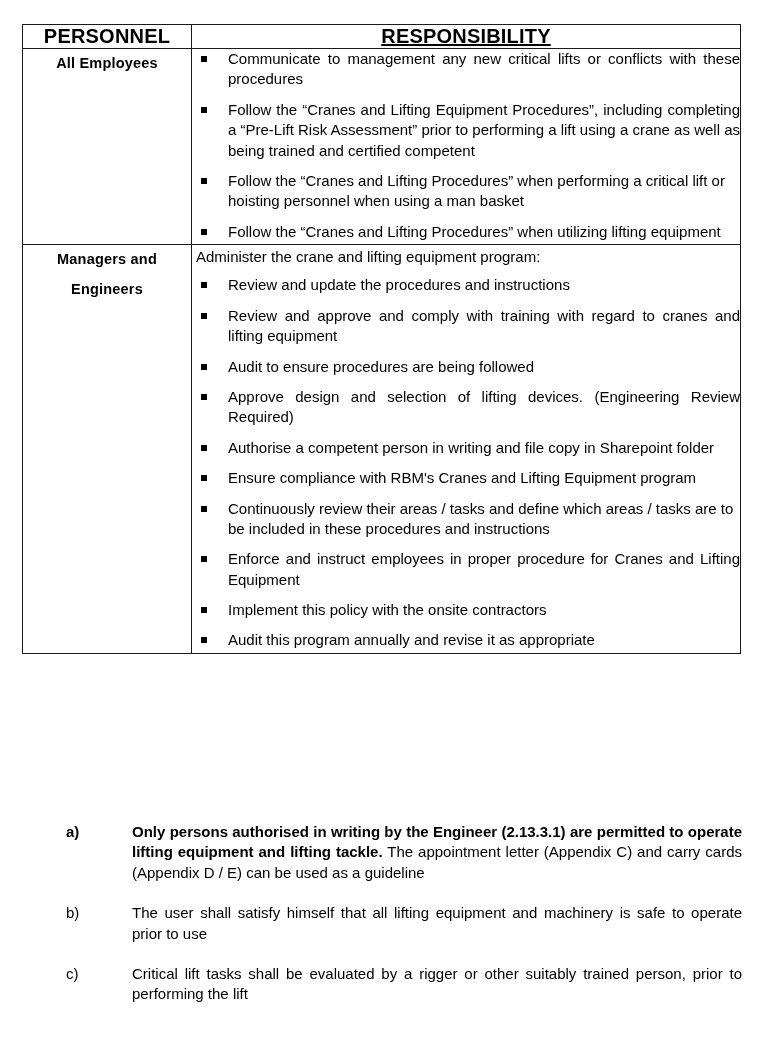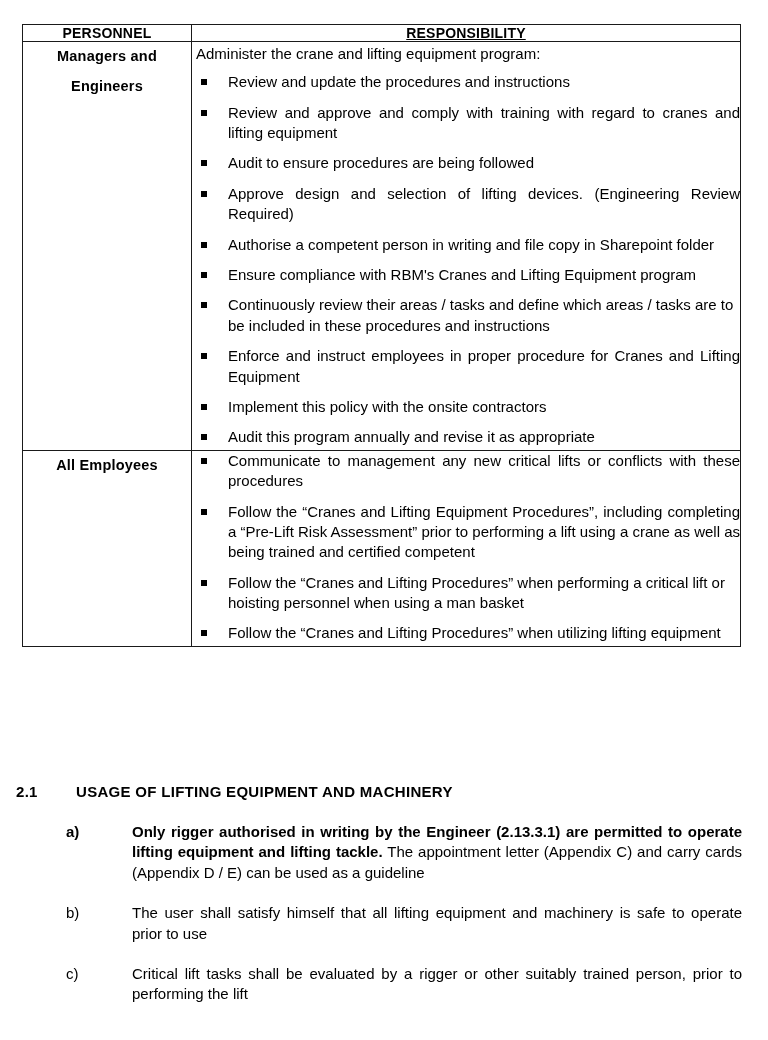--- a/index.html
+++ b/index.html
@@ -34,21 +34,21 @@
     border: 1.6px solid #1a1a1a;
     vertical-align: top;
     padding: 0;
   }
   .col-personnel { width: 168px; }
   .col-resp { width: 548px; text-decoration: underline; }
 
   .hdr-cell {
     text-align: center;
     font-weight: bold;
-    font-size: 14px;
+    font-size: 20px;
     letter-spacing: 0.2px;
     padding: 9px 4px 9px 4px;
     vertical-align: middle;
   }
 
   .personnel-cell {
     text-align: center;
     vertical-align: middle;
     font-weight: bold;
     font-size: 14.5px;
@@ -147,20 +147,34 @@
 <div class="page">
 
   <table class="resp-table">
     <thead>
       <tr>
         <th class="hdr-cell col-personnel">PERSONNEL</th>
         <th class="hdr-cell col-resp">RESPONSIBILITY</th>
       </tr>
     </thead>
     <tbody>
+
+      <tr>
+        <td class="personnel-cell">
+          <span>All Employees</span>
+        </td>
+        <td class="resp-cell">
+          <ul class="bullets">
+            <li><span class="sq"></span><span>Communicate to management any new critical lifts or conflicts with these procedures</span></li>
+            <li><span class="sq"></span><span>Follow the “Cranes and Lifting Equipment Procedures”, including completing a “Pre-Lift Risk Assessment” prior to performing a lift using a crane as well as being trained and certified competent</span></li>
+            <li class="noj"><span class="sq"></span><span>Follow the “Cranes and Lifting Procedures” when performing a critical lift or hoisting personnel when using a man basket</span></li>
+            <li class="noj"><span class="sq"></span><span>Follow the “Cranes and Lifting Procedures” when utilizing lifting equipment</span></li>
+          </ul>
+        </td>
+      </tr>
 
       <tr>
         <td class="personnel-cell">
           <span>Managers and</span><br>
           <span>Engineers</span>
         </td>
         <td class="resp-cell">
           <div class="intro-line">Administer the crane and lifting equipment program:</div>
           <ul class="bullets">
             <li class="noj"><span class="sq"></span><span>Review and update the procedures and instructions</span></li>
@@ -170,45 +184,28 @@
             <li><span class="sq"></span><span>Authorise a competent person in writing and file copy in Sharepoint folder</span></li>
             <li><span class="sq"></span><span>Ensure compliance with RBM's Cranes and Lifting Equipment program</span></li>
             <li class="noj"><span class="sq"></span><span>Continuously review their areas / tasks and define which areas / tasks are to be included in these procedures and instructions</span></li>
             <li><span class="sq"></span><span>Enforce and instruct employees in proper procedure for Cranes and Lifting Equipment</span></li>
             <li class="noj"><span class="sq"></span><span>Implement this policy with the onsite contractors</span></li>
             <li class="noj"><span class="sq"></span><span>Audit this program annually and revise it as appropriate</span></li>
           </ul>
         </td>
       </tr>
 
-      <tr>
-        <td class="personnel-cell">
-          <span>All Employees</span>
-        </td>
-        <td class="resp-cell">
-          <ul class="bullets">
-            <li><span class="sq"></span><span>Communicate to management any new critical lifts or conflicts with these procedures</span></li>
-            <li><span class="sq"></span><span>Follow the “Cranes and Lifting Equipment Procedures”, including completing a “Pre-Lift Risk Assessment” prior to performing a lift using a crane as well as being trained and certified competent</span></li>
-            <li class="noj"><span class="sq"></span><span>Follow the “Cranes and Lifting Procedures” when performing a critical lift or hoisting personnel when using a man basket</span></li>
-            <li class="noj"><span class="sq"></span><span>Follow the “Cranes and Lifting Procedures” when utilizing lifting equipment</span></li>
-          </ul>
-        </td>
-      </tr>
-
     </tbody>
   </table>
 
-  <div class="section-head">
-    <span class="num">2.1</span><span>USAGE OF LIFTING EQUIPMENT AND MACHINERY</span>
-  </div>
 
   <div class="clause-list">
 
     <div class="clause bold-marker">
-      <span class="marker">a)</span><b>Only rigger authorised in writing by the Engineer (2.13.3.1) are permitted to operate lifting equipment and lifting tackle.</b><span> The appointment letter (Appendix C) and carry cards (Appendix D / E) can be used as a guideline</span>
+      <span class="marker">a)</span><b>Only persons authorised in writing by the Engineer (2.13.3.1) are permitted to operate lifting equipment and lifting tackle.</b><span> The appointment letter (Appendix C) and carry cards (Appendix D / E) can be used as a guideline</span>
     </div>
 
     <div class="clause">
       <span class="marker">b)</span><span>The user shall satisfy himself that all lifting equipment and machinery is safe to operate prior to use</span>
     </div>
 
     <div class="clause">
       <span class="marker">c)</span><span>Critical lift tasks shall be evaluated by a rigger or other suitably trained person, prior to performing the lift</span>
     </div>
 

